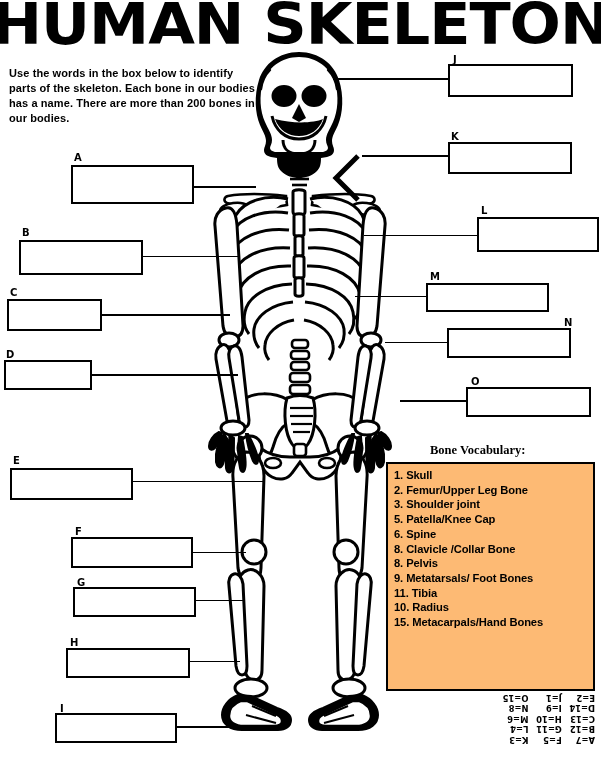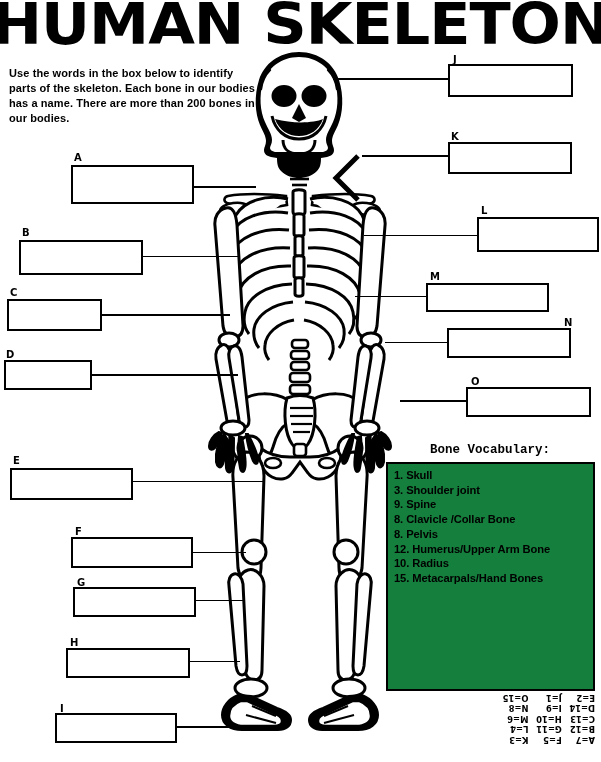--- a/index.html
+++ b/index.html
@@ -67,32 +67,32 @@
     z-index: 5;
   }
   .lead-thin { height: 1.4px; }
   
   #vocab-title {
     position: absolute;
     left: 430px;
     top: 443px;
     font-size: 12.5px;
     font-weight: bold;
-    font-family: Liberation Mono, monospace;
+    font-family: Liberation Serif, serif;
     z-index: 8;
   }
   #vocab-box {
     position: absolute;
     left: 386px;
     top: 462px;
     width: 209px;
     height: 229px;
     box-sizing: border-box;
     border: 2.5px solid #000;
-    background: #15803d;
+    background: #fdba74;
     z-index: 8;
     padding: 4px 0 0 6px;
   }
   #vocab-list {
     list-style: none;
     margin: 0;
     padding: 0;
   }
   #vocab-list li {
     font-size: 11.2px;
@@ -501,25 +501,28 @@
   <div class="albl" style="left:564px; top:318px;">N</div>
   <div class="abox" style="left:447px; top:328px; width:124px; height:30px;"></div>
 
   <div class="albl" style="left:471px; top:377px;">O</div>
   <div class="abox" style="left:466px; top:387px; width:125px; height:30px;"></div>
 
   <div id="vocab-title">Bone Vocabulary:</div>
   <div id="vocab-box">
     <ul id="vocab-list">
       <li>1. Skull</li>
+      <li>2. Femur/Upper Leg Bone</li>
       <li>3. Shoulder joint</li>
-      <li>9. Spine</li>
+      <li>5. Patella/Knee Cap</li>
+      <li>6. Spine</li>
       <li>8. Clavicle /Collar Bone</li>
       <li>8. Pelvis</li>
-      <li>12. Humerus/Upper Arm Bone</li>
+      <li>9. Metatarsals/ Foot Bones</li>
+      <li>11. Tibia</li>
       <li>10. Radius</li>
       <li>15. Metacarpals/Hand Bones</li>
     </ul>
   </div>
 
   <div id="answer-key">
     <table>
       <tbody>
           <tr>
         <td>A=7</td>

